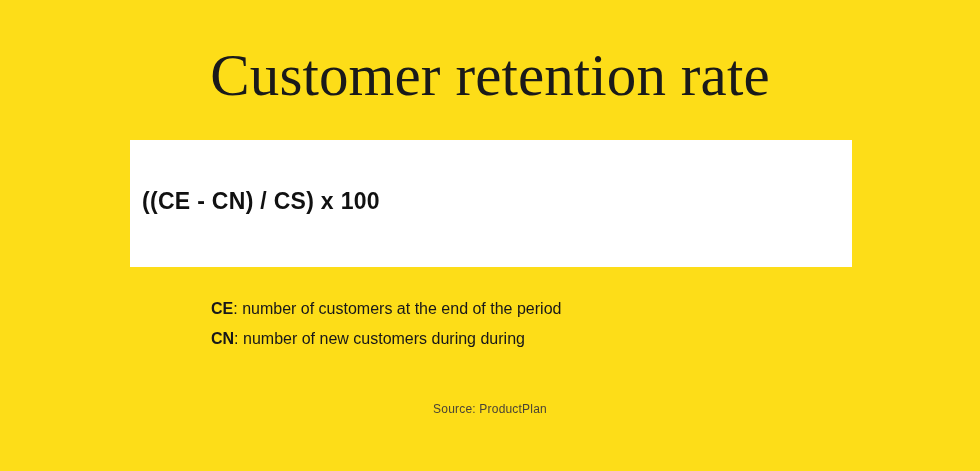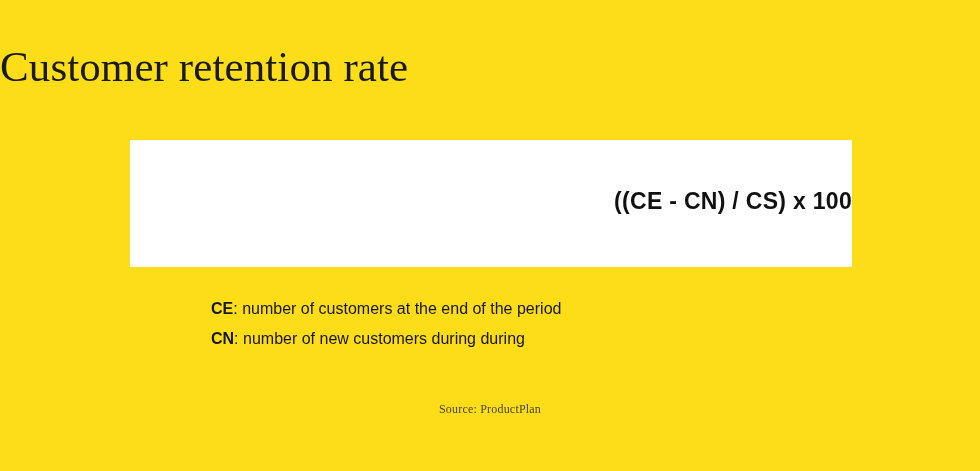--- a/index.html
+++ b/index.html
@@ -17,41 +17,42 @@
     width: 980px;
     height: 471px;
     background: #FDDD18;
     box-sizing: border-box;
   }
   .title {
     position: absolute;
     left: 0;
     right: 0;
     top: 44px;
+    text-align: center;
     font-family: "Liberation Serif", "DejaVu Serif", serif;
-    font-size: 43px;
+    font-size: 59px;
     font-weight: 400;
     line-height: 1.08;
     color: #1A1A1A;
     letter-spacing: 0.1px;
   }
   .formula-box {
     position: absolute;
     left: 130px;
     top: 140px;
     width: 722px;
     height: 127px;
     background: #FFFFFF;
   }
   .formula-text {
     position: absolute;
     left: 0;
     right: 0;
     top: 48px;
-    text-align: right;
+    text-align: left;
     font-family: "Liberation Sans", sans-serif;
     font-size: 23px;
     font-weight: bold;
     color: #111111;
     letter-spacing: 0.3px;
     margin-left: 12px;
   }
   .definitions {
     position: absolute;
     left: 211px;
@@ -68,21 +69,21 @@
   }
   .def-line .term {
     font-weight: bold;
   }
   .source {
     position: absolute;
     left: 0;
     right: 0;
     top: 402px;
     text-align: center;
-    font-family: Liberation Serif, serif;
+    font-family: Liberation Sans, sans-serif;
     font-size: 12px;
     font-weight: 400;
     color: #4A4436;
     letter-spacing: 0.2px;
   }
 </style>
 </head>
 <body>
 
 <div class="slide">

